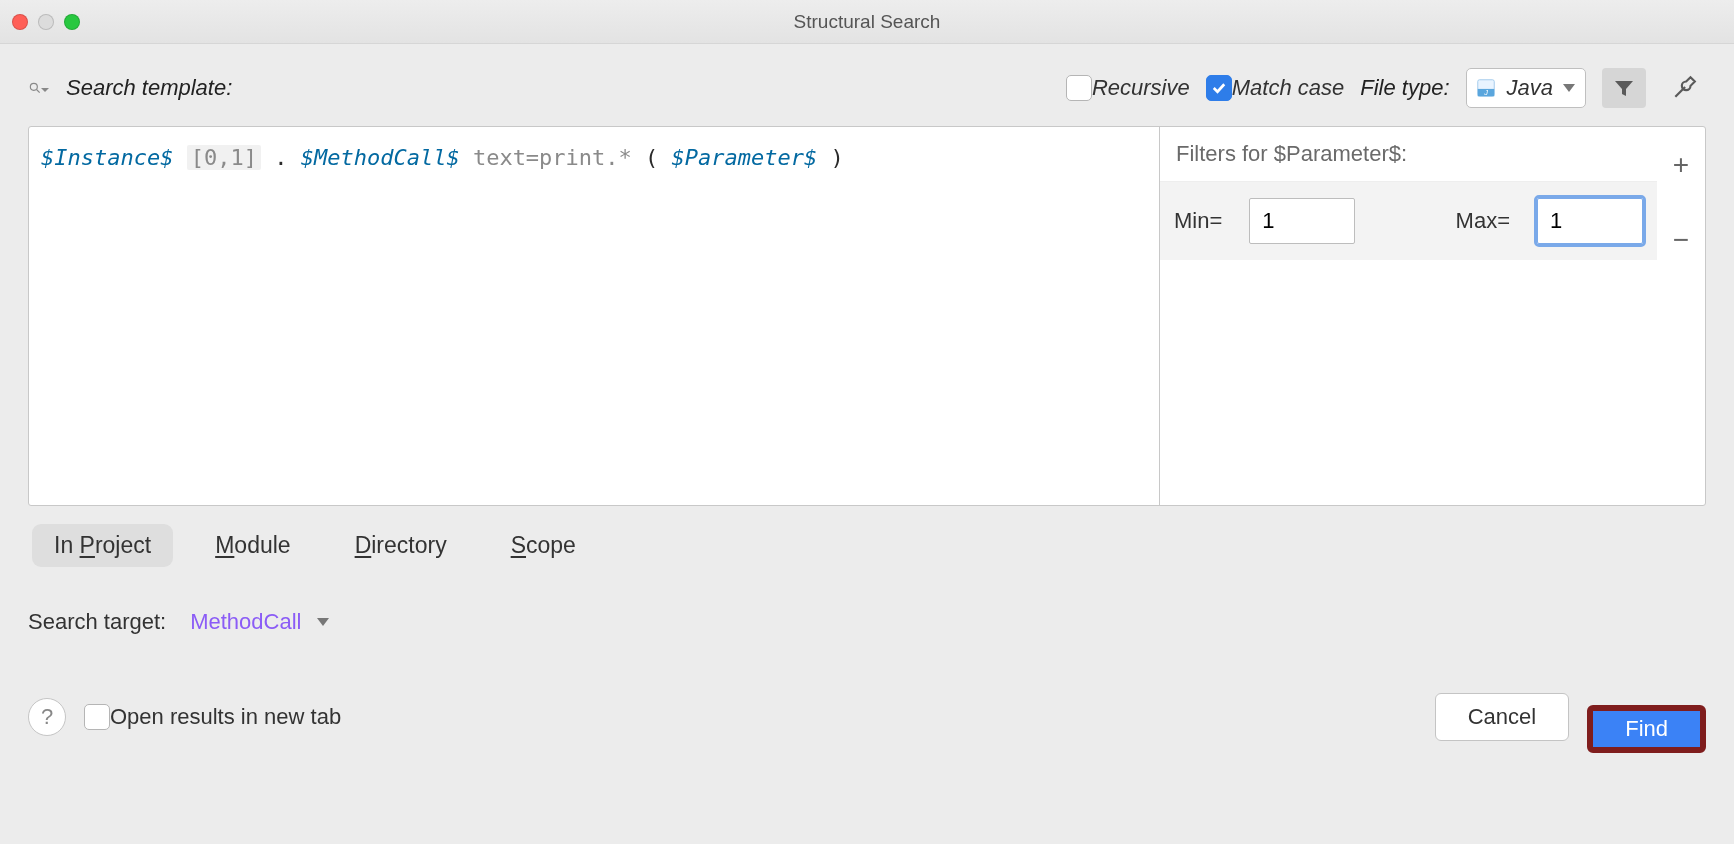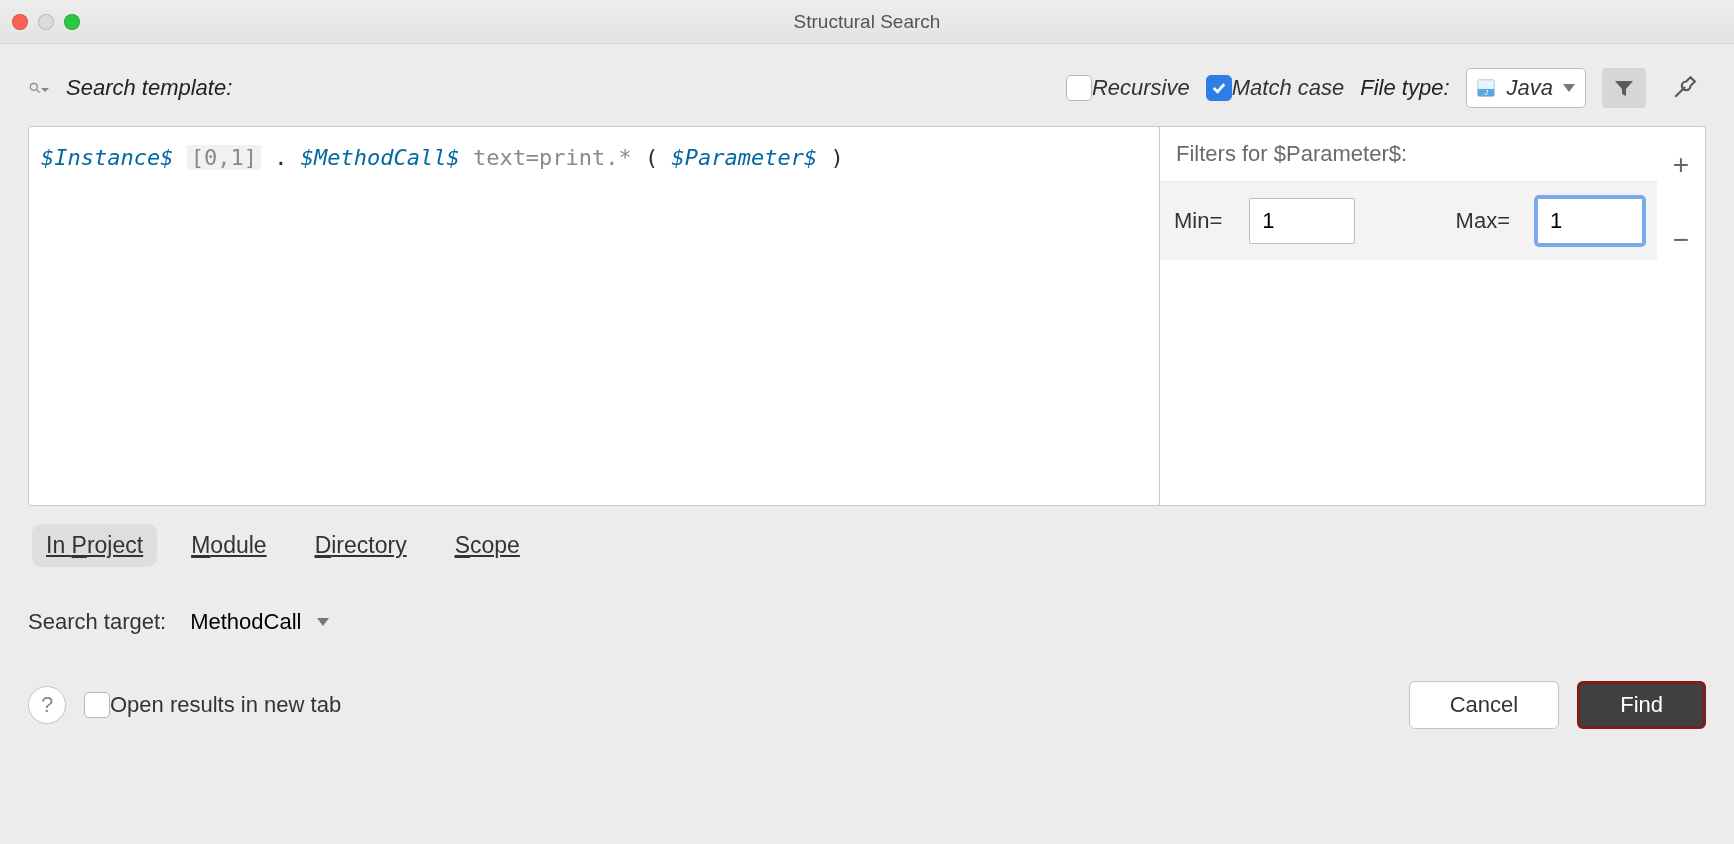--- a/index.html
+++ b/index.html
@@ -66,36 +66,36 @@
   .filter-row { display: flex; align-items: center; gap: 27px; }
   .numin {
     width: 106px; height: 46px; border: 1px solid #bdbdbd; background: #fff;
     font-size: 22px; text-align: left; padding: 0 12px; border-radius: 2px;
   }
   .numin.focus { outline: 3px solid #7aa9e9; border-color: #7aa9e9; }
   .side-btns { width: 48px; display:flex; flex-direction:column; }
   .side-btn { flex:1; display:flex; align-items:center; justify-content:center; color:#666; font-size:28px; font-weight:300; }
   .filters-wrap { display:flex; }
   .tabs { display: flex; gap: 20px; padding: 0 4px; }
-  .tab { padding: 8px 14px; font-size: 23px; color: #333; border-radius: 9px; text-decoration: underline; }
+  .tab { padding: 8px 22px; font-size: 23px; color: #333; border-radius: 9px; }
   .tab.active { background: #dedede; }
   .ul { text-decoration: underline; text-underline-offset: 3px; }
   .row2 { display: flex; align-items: center; gap: 10px; padding-top: 24px; }
-  .link { color: #000000; text-align: right; }
+  .link { color: #8b5cf6; text-align: right; }
   .bottom-bar { display: flex; align-items: center; gap: 18px; padding-top: 28px; }
   .help-btn {
     width: 38px; height: 38px; border-radius: 50%; border: 1px solid #c5c5c5;
     background: #fff; display:flex; align-items:center; justify-content:center; color:#888; font-size:22px;
   }
   .btn {
-    height: 48px; padding: 0 40px; border-radius: 6px; font-size: 22px;
+    height: 48px; padding: 0 32px; border-radius: 6px; font-size: 22px;
     display:flex; align-items:center; justify-content:center;
   }
   .btn.secondary { background: #fff; border:1px solid #c4c4c4; color:#333; }
-  .btn.primary { background: #404040; color: #fff; border:3px solid #7f1d1d; }
+  .btn.primary { background: #3b82f6; color: #fff; border:6px solid #7f1d1d;margin-top:24px; }
 </style>
 </head>
 <body>
 
 <div class="titlebar">
   <div class="traffic-lights">
     <div class="tl red"></div>
     <div class="tl grey"></div>
     <div class="tl green"></div>
   </div>

